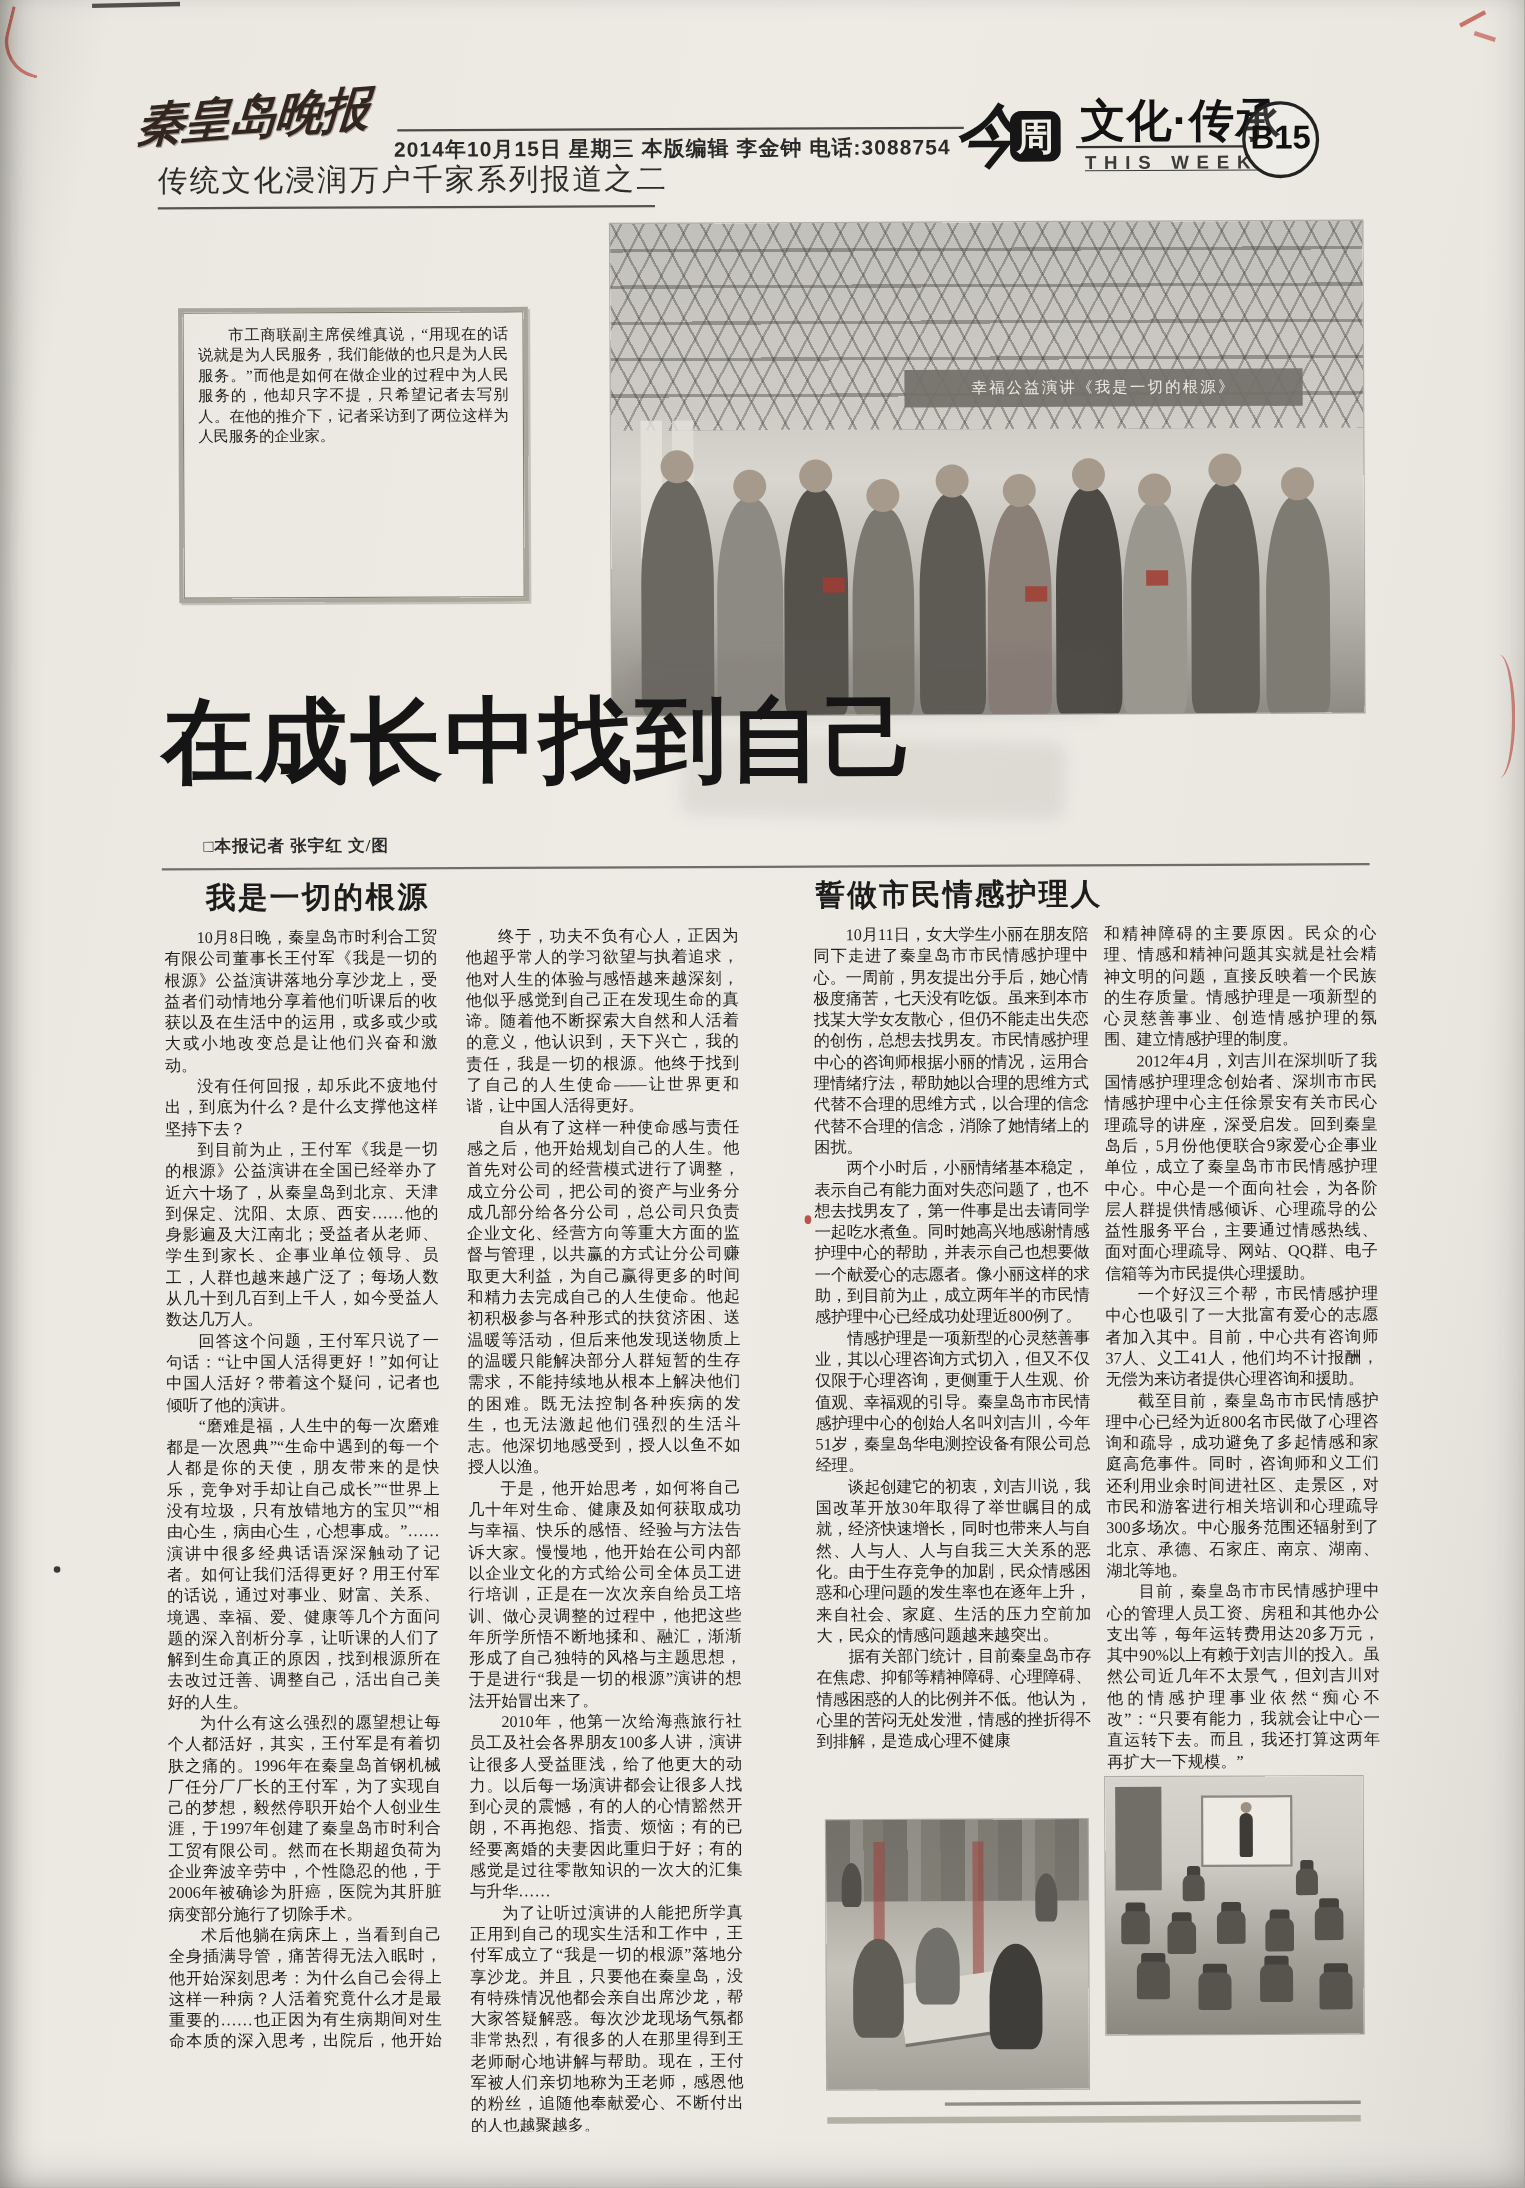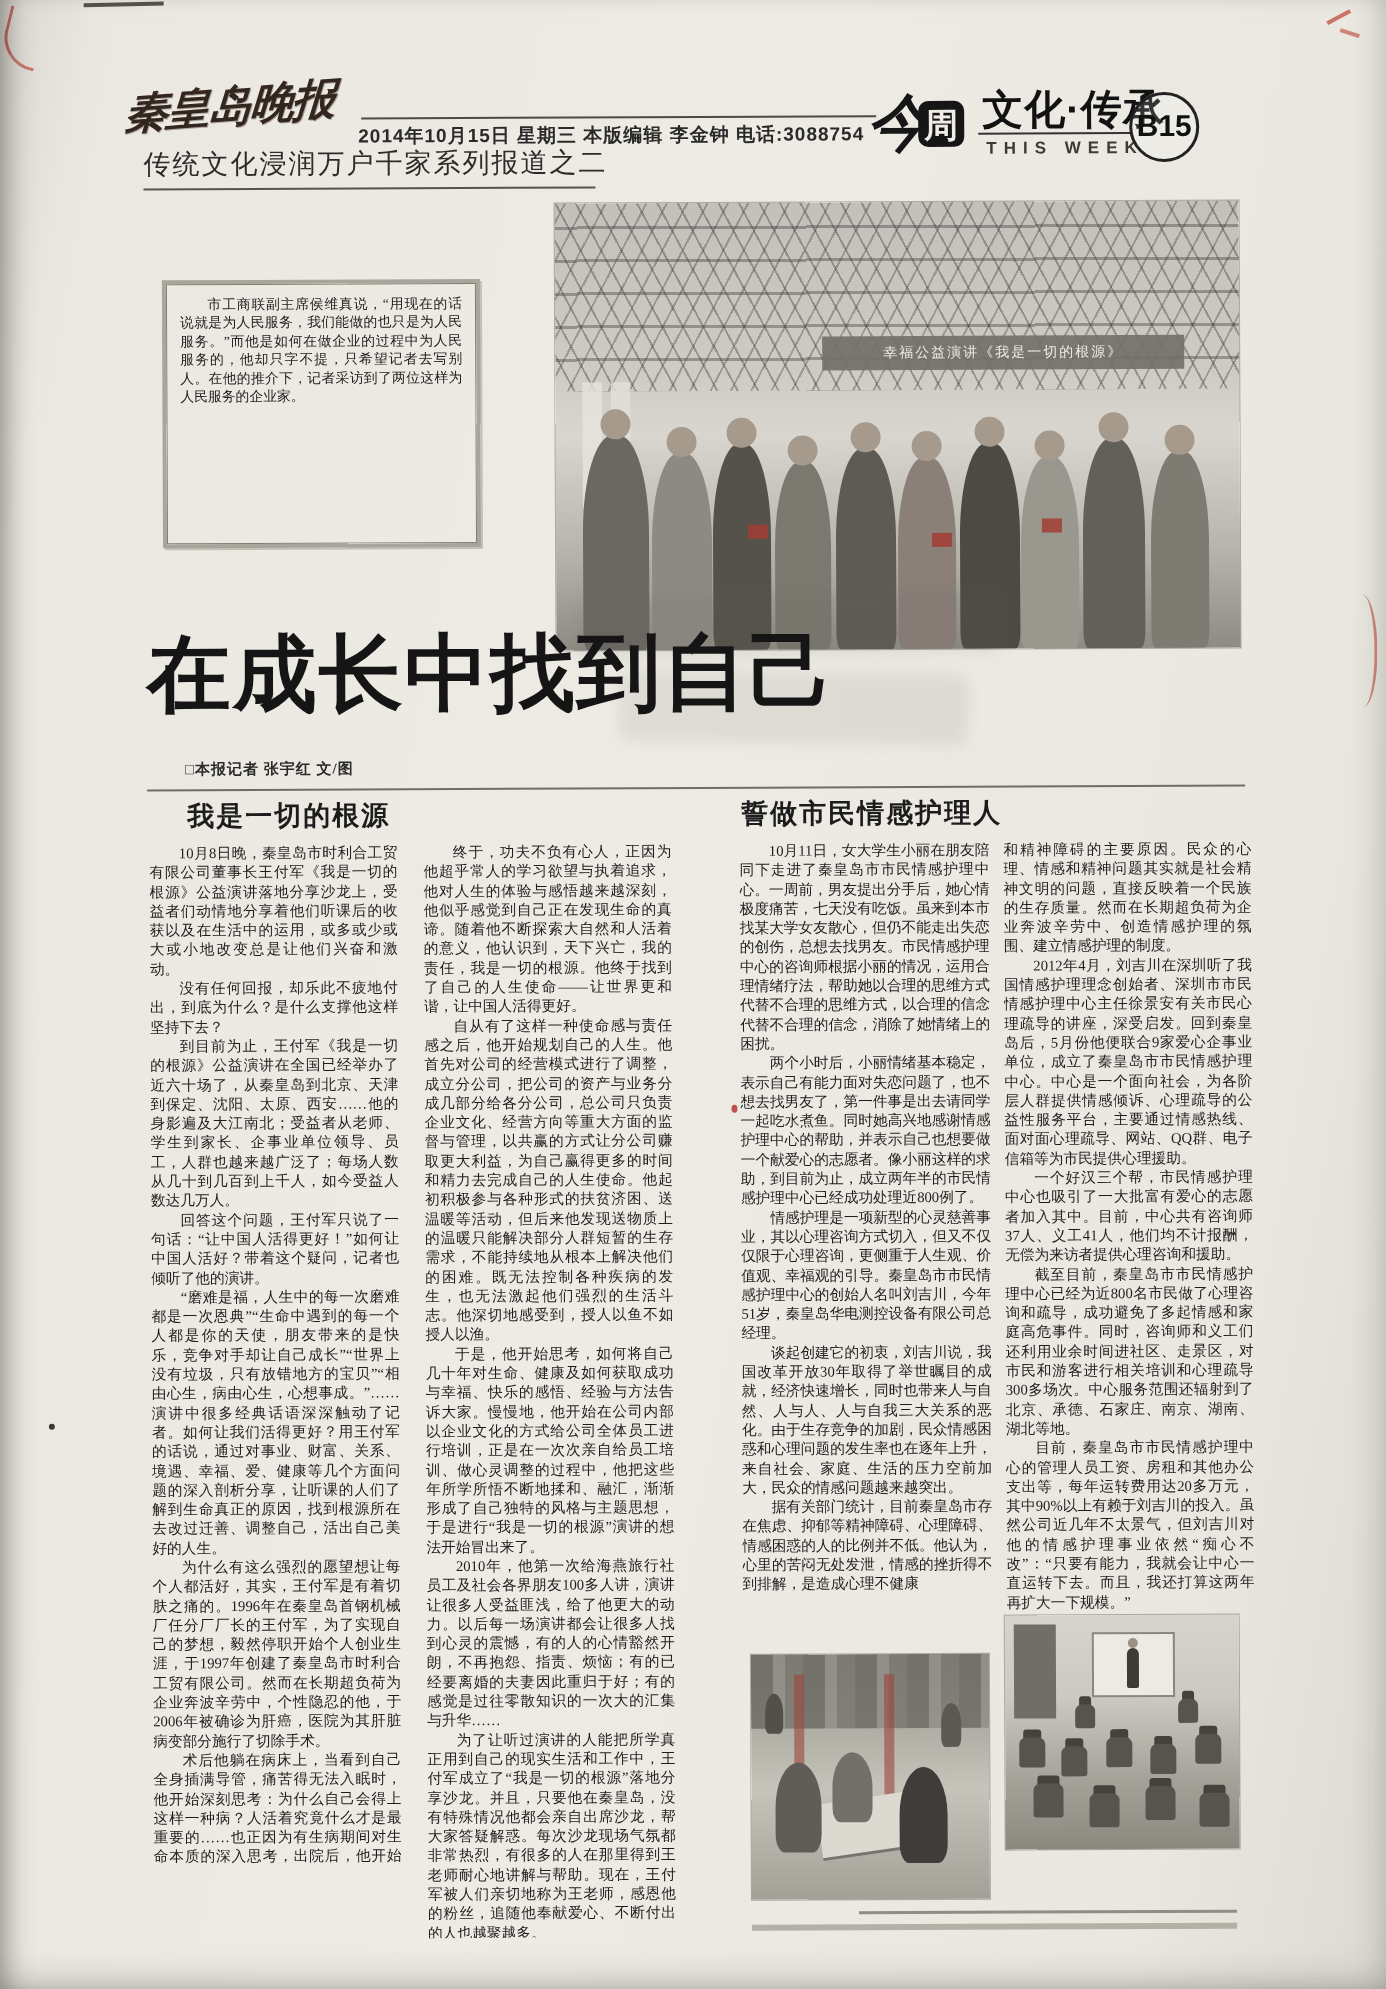--- a/index.html
+++ b/index.html
@@ -18,21 +18,21 @@
   .rule-top{position:absolute;left:365px;top:116px;width:515px;height:2px;background:#4a4a46;}
   .weekly-logo{position:absolute;left:876px;top:88px;width:104px;height:72px;}
   .weekly-glyph{position:absolute;left:0;top:-6px;font-family:"Liberation Sans",sans-serif;
     font-size:62px;font-weight:900;color:#161616;transform:skewX(-12deg);}
   .weekly-box{position:absolute;left:46px;top:14px;width:46px;height:46px;background:#161616;border-radius:10px;
     color:#efede6;font-family:"Liberation Sans",sans-serif;font-size:34px;font-weight:bold;text-align:center;line-height:48px;}
   .section-title{position:absolute;left:986px;top:84px;font-family:"Liberation Sans",sans-serif;
     font-size:41px;font-weight:900;color:#121212;letter-spacing:1px;white-space:nowrap;}
   .section-rule{position:absolute;left:982px;top:134px;width:152px;height:2px;background:#333;}
   .thisweek{position:absolute;left:990px;top:140px;font-family:"Liberation Sans",sans-serif;
-    font-size:17px;font-weight:bold;color:#3b3b38;letter-spacing:7px;white-space:nowrap;}
+    font-size:17px;font-weight:bold;color:#3b3b38;letter-spacing:7px;white-space:nowrap;text-decoration:underline;}
   .page-badge{position:absolute;left:1133px;top:94px;width:64px;height:64px;border:3px solid #222;
     border-radius:50%;text-align:center;line-height:62px;font-family:"Liberation Sans",sans-serif;
     font-size:30px;font-weight:700;color:#111;background:rgba(255,255,255,.15);}
   
   .series-title{position:absolute;left:147px;top:144px;font-family:"Liberation Sans",sans-serif;
     font-size:27px;color:#2c2c2a;letter-spacing:2px;white-space:nowrap;}
   .series-underline{position:absolute;left:147px;top:186px;width:452px;height:2px;background:#55534e;}
   
   .intro-box{position:absolute;left:165px;top:278px;width:318px;height:268px;box-sizing:border-box;
     border:4px solid #a8a59b;box-shadow:inset 0 0 0 1px #807d73, 2px 2px 0 rgba(120,117,108,.35);
@@ -166,21 +166,21 @@
       </div>
 
     <div class="col" style="left:740px;top:842px;width:250px;height:778px;">
         <p>10月11日，女大学生小丽在朋友陪同下走进了秦皇岛市市民情感护理中心。一周前，男友提出分手后，她心情极度痛苦，七天没有吃饭。虽来到本市找某大学女友散心，但仍不能走出失恋的创伤，总想去找男友。市民情感护理中心的咨询师根据小丽的情况，运用合理情绪疗法，帮助她以合理的思维方式代替不合理的思维方式，以合理的信念代替不合理的信念，消除了她情绪上的困扰。</p>
         <p>两个小时后，小丽情绪基本稳定，表示自己有能力面对失恋问题了，也不想去找男友了，第一件事是出去请同学一起吃水煮鱼。同时她高兴地感谢情感护理中心的帮助，并表示自己也想要做一个献爱心的志愿者。像小丽这样的求助，到目前为止，成立两年半的市民情感护理中心已经成功处理近800例了。</p>
         <p>情感护理是一项新型的心灵慈善事业，其以心理咨询方式切入，但又不仅仅限于心理咨询，更侧重于人生观、价值观、幸福观的引导。秦皇岛市市民情感护理中心的创始人名叫刘吉川，今年51岁，秦皇岛华电测控设备有限公司总经理。</p>
         <p>谈起创建它的初衷，刘吉川说，我国改革开放30年取得了举世瞩目的成就，经济快速增长，同时也带来人与自然、人与人、人与自我三大关系的恶化。由于生存竞争的加剧，民众情感困惑和心理问题的发生率也在逐年上升，来自社会、家庭、生活的压力空前加大，民众的情感问题越来越突出。</p>
         <p>据有关部门统计，目前秦皇岛市存在焦虑、抑郁等精神障碍、心理障碍、情感困惑的人的比例并不低。他认为，心里的苦闷无处发泄，情感的挫折得不到排解，是造成心理不健康</p>
       </div>
     <div class="col" style="left:1004px;top:842px;width:248px;height:778px;">
-        <p class="cont">和精神障碍的主要原因。民众的心理、情感和精神问题其实就是社会精神文明的问题，直接反映着一个民族的生存质量。然而在长期超负荷为企业奔波辛劳中、创造情感护理的氛围、建立情感护理的制度。</p>
+        <p class="cont">和精神障碍的主要原因。民众的心理、情感和精神问题其实就是社会精神文明的问题，直接反映着一个民族的生存质量。情感护理是一项新型的心灵慈善事业、创造情感护理的氛围、建立情感护理的制度。</p>
         <p>2012年4月，刘吉川在深圳听了我国情感护理理念创始者、深圳市市民情感护理中心主任徐景安有关市民心理疏导的讲座，深受启发。回到秦皇岛后，5月份他便联合9家爱心企事业单位，成立了秦皇岛市市民情感护理中心。中心是一个面向社会，为各阶层人群提供情感倾诉、心理疏导的公益性服务平台，主要通过情感热线、面对面心理疏导、网站、QQ群、电子信箱等为市民提供心理援助。</p>
         <p>一个好汉三个帮，市民情感护理中心也吸引了一大批富有爱心的志愿者加入其中。目前，中心共有咨询师37人、义工41人，他们均不计报酬，无偿为来访者提供心理咨询和援助。</p>
         <p>截至目前，秦皇岛市市民情感护理中心已经为近800名市民做了心理咨询和疏导，成功避免了多起情感和家庭高危事件。同时，咨询师和义工们还利用业余时间进社区、走景区，对市民和游客进行相关培训和心理疏导300多场次。中心服务范围还辐射到了北京、承德、石家庄、南京、湖南、湖北等地。</p>
         <p>目前，秦皇岛市市民情感护理中心的管理人员工资、房租和其他办公支出等，每年运转费用达20多万元，其中90%以上有赖于刘吉川的投入。虽然公司近几年不太景气，但刘吉川对他的情感护理事业依然“痴心不改”：“只要有能力，我就会让中心一直运转下去。而且，我还打算这两年再扩大一下规模。”</p>
       </div>
 
     <div class="photo photo-street">
       <div class="storefront"></div>
       <div class="street-banner" style="left:18%;"></div>
       <div class="street-banner" style="left:56%;"></div>

